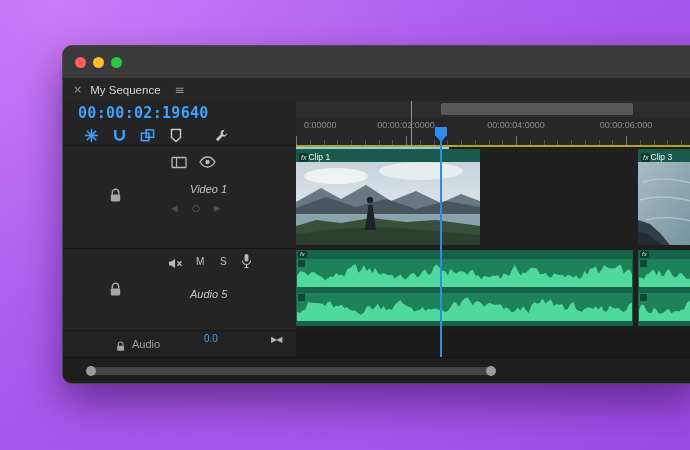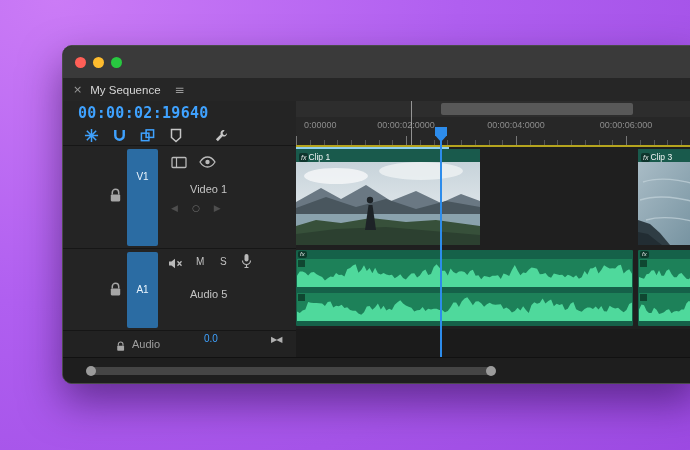--- a/index.html
+++ b/index.html
@@ -41,21 +41,21 @@
   .target{position:absolute;left:64px;width:31px;border-radius:2px;
     background:#2b6ca3;color:#eaf4fc;font-size:10px;text-align:center;}
   .v1 .target{top:3px;height:97px;padding-top:0;}
   .v1 .target span{position:relative;top:22px;}
   .a1 .target{top:3px;height:76px;}
   .a1 .target span{position:relative;top:32px;}
   .lockbtn{position:absolute;width:13px;height:15px;}
   .v1 .lockbtn{left:46px;top:42px;}
   .a1 .lockbtn{left:46px;top:33px;}
   .master .lockbtn{left:52px;top:8px;transform:scale(.85);}
-  .tname{position:absolute;left:127px;font-size:11px;color:#c4c4c4;white-space:nowrap;}
+  .tname{position:absolute;left:127px;font-size:11px;color:#c4c4c4;white-space:nowrap;font-style:italic;}
   .v1 .tname{top:37px;}
   .a1 .tname{top:39px;}
   .iconbtn{position:absolute;}
   .v1 .sync{left:108px;top:9px;}
   .v1 .eye{left:136px;top:8px;}
   .a1 .spk{left:104px;top:7px;}
   .a1 .mbtn{left:133px;top:7px;font-size:10px;color:#c2c2c2;}
   .a1 .sbtn{left:157px;top:7px;font-size:10px;color:#c2c2c2;}
   .a1 .mic{left:178px;top:4px;}
   .kfrow{position:absolute;left:108px;top:57px;display:flex;gap:14px;
@@ -177,21 +177,20 @@
         </span>
       </div>
 
       <div class="thead v1">
         <span class="lockbtn">
           <svg width="13" height="15" viewBox="0 0 12 14">
               <path d="M3 6V4.2a3 3 0 0 1 6 0V6" fill="none" stroke="#a6a6a6" stroke-width="1.4"></path>
               <rect x="1.6" y="6" width="8.8" height="6.5" rx="1" fill="#a6a6a6"></rect>
             </svg>
         </span>
-        <div class="target"><span>V1</span></div>
         <span class="iconbtn sync">
           <svg width="16" height="13" viewBox="0 0 16 13">
               <rect x="1" y="1.5" width="14" height="10" rx="1" fill="none" stroke="#b9b9b9" stroke-width="1.3"></rect>
               <path d="M5.5 1.5v10" stroke="#b9b9b9" stroke-width="1.2"></path>
             </svg>
         </span>
         <span class="iconbtn eye">
           <svg width="17" height="12" viewBox="0 0 17 12">
               <path d="M1 6C3.5 2 6 1 8.5 1S13.5 2 16 6C13.5 10 11 11 8.5 11S3.5 10 1 6Z" fill="none" stroke="#b9b9b9" stroke-width="1.3"></path>
               <circle cx="8.5" cy="6" r="2.2" fill="#b9b9b9"></circle>
@@ -205,21 +204,20 @@
         </div>
       </div>
 
       <div class="thead a1">
         <span class="lockbtn">
           <svg width="13" height="15" viewBox="0 0 12 14">
               <path d="M3 6V4.2a3 3 0 0 1 6 0V6" fill="none" stroke="#a6a6a6" stroke-width="1.4"></path>
               <rect x="1.6" y="6" width="8.8" height="6.5" rx="1" fill="#a6a6a6"></rect>
             </svg>
         </span>
-        <div class="target"><span>A1</span></div>
         <span class="iconbtn spk">
           <svg width="16" height="13" viewBox="0 0 16 13">
               <path d="M2 4.5h2.5L8 1.8v9.4L4.5 8.5H2z" fill="#b9b9b9"></path>
               <path d="M10.5 4.2l4 4.6M14.5 4.2l-4 4.6" stroke="#b9b9b9" stroke-width="1.3" fill="none"></path>
             </svg>
         </span>
         <span class="iconbtn mbtn">M</span>
         <span class="iconbtn sbtn">S</span>
         <span class="iconbtn mic">
           <svg width="11" height="16" viewBox="0 0 11 16">

